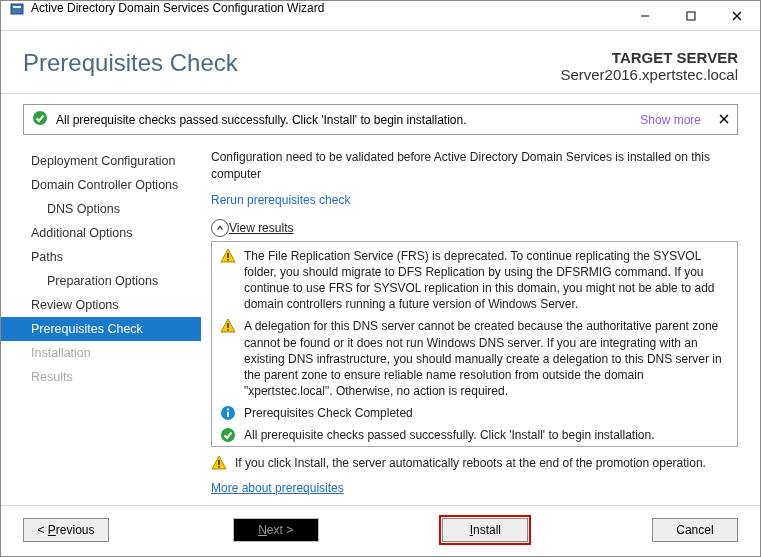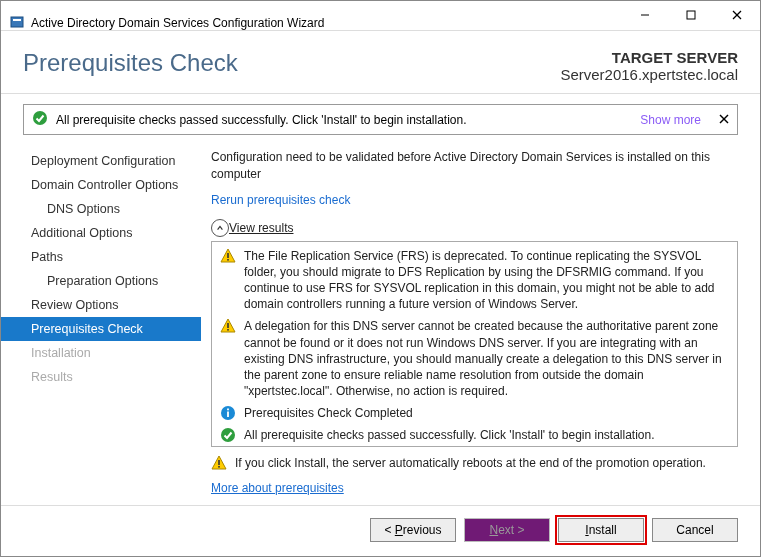--- a/index.html
+++ b/index.html
@@ -1,18 +1,18 @@
 <!DOCTYPE html>
 <html><head>
 <meta charset="utf-8">
 <style>
   * { box-sizing: border-box; margin: 0; padding: 0; }
   body { font-family: "Segoe UI", Tahoma, sans-serif; font-size: 12px; background: #fff; color: #000; }
   .window { width: 761px; height: 557px; border: 1px solid #888; display: flex; flex-direction: column; }
-  .titlebar { display: flex; align-items: flex-end; height: 30px; padding: 0 0 0 8px; border-bottom: 1px solid #ddd; }
+  .titlebar { display: flex; align-items: flex-start; height: 30px; padding: 0 0 0 8px; border-bottom: 1px solid #ddd; }
   .titlebar .appicon { width: 16px; height: 16px; margin-right: 6px; }
   .titlebar .title { flex: 1; font-size: 12px; }
   .winbtn { width: 46px; height: 30px; display: flex; align-items: center; justify-content: center; color: #333; }
   .winbtn svg { width: 10px; height: 10px; }
   .header { display: flex; align-items: flex-start; padding: 18px 22px 10px 22px; border-bottom: 1px solid #ddd; }
   .header h1 { font-size: 24px; font-weight: 300; color: #4a6a8a; flex: 1; }
   .target { text-align: right; font-size: 15px; color: #333; }
   .target .lbl { font-weight: 600; }
   .banner { margin: 10px 22px 8px 22px; border: 1px solid #999; display: flex; align-items: center; padding: 5px 8px; gap: 8px; font-size: 12px; }
   .banner .msg { flex: 1; }
@@ -29,23 +29,23 @@
   .main .rerun { color: #1a6cd0; cursor: pointer; margin-bottom: 12px; display: inline-block; }
   .viewrow { display: flex; align-items: center; gap: 0; margin-bottom: 4px; }
   .chevcircle { width: 18px; height: 18px; border: 1px solid #555; border-radius: 50%; display: flex; align-items: center; justify-content: center; }
   .chevcircle svg { width: 8px; height: 8px; }
   .viewlbl { text-decoration: underline; }
   .results { border: 1px solid #aaa; flex: 1; overflow-y: auto; padding: 6px 8px; }
   .ritem { display: flex; gap: 8px; margin-bottom: 6px; line-height: 1.35; }
   .ritem .ricon { flex-shrink: 0; width: 16px; height: 16px; }
   .warn { display: flex; gap: 8px; margin: 8px 0 10px 0; line-height: 1.35; }
   .morelink { color: #1a6cd0; text-decoration: underline; cursor: pointer; margin-bottom: 10px; display: inline-block; }
-  .footer { display: flex; justify-content: flex-end; gap: 8px; padding: 12px 22px 14px 22px; border-top: 1px solid #ddd; }
+  .footer { display: flex; justify-content: space-between; gap: 8px; padding: 12px 22px 14px 22px; border-top: 1px solid #ddd; }
   .btn { min-width: 86px; height: 24px; border: 1px solid #888; background: #eee; font-size: 12px; cursor: pointer; }
-  .btn.dis { color: #999; background: #701a75; border-color: #bbb; }
+  .btn.dis { color: #999; background: #000000; border-color: #bbb; }
   .btn.hl { outline: 2px solid #d00; outline-offset: 1px; }
   .und { text-decoration: underline; }
 </style>
 </head>
 <body>
 
 <div class="window">
   <div class="titlebar">
     <span class="appicon">
       <svg viewBox="0 0 16 16">

